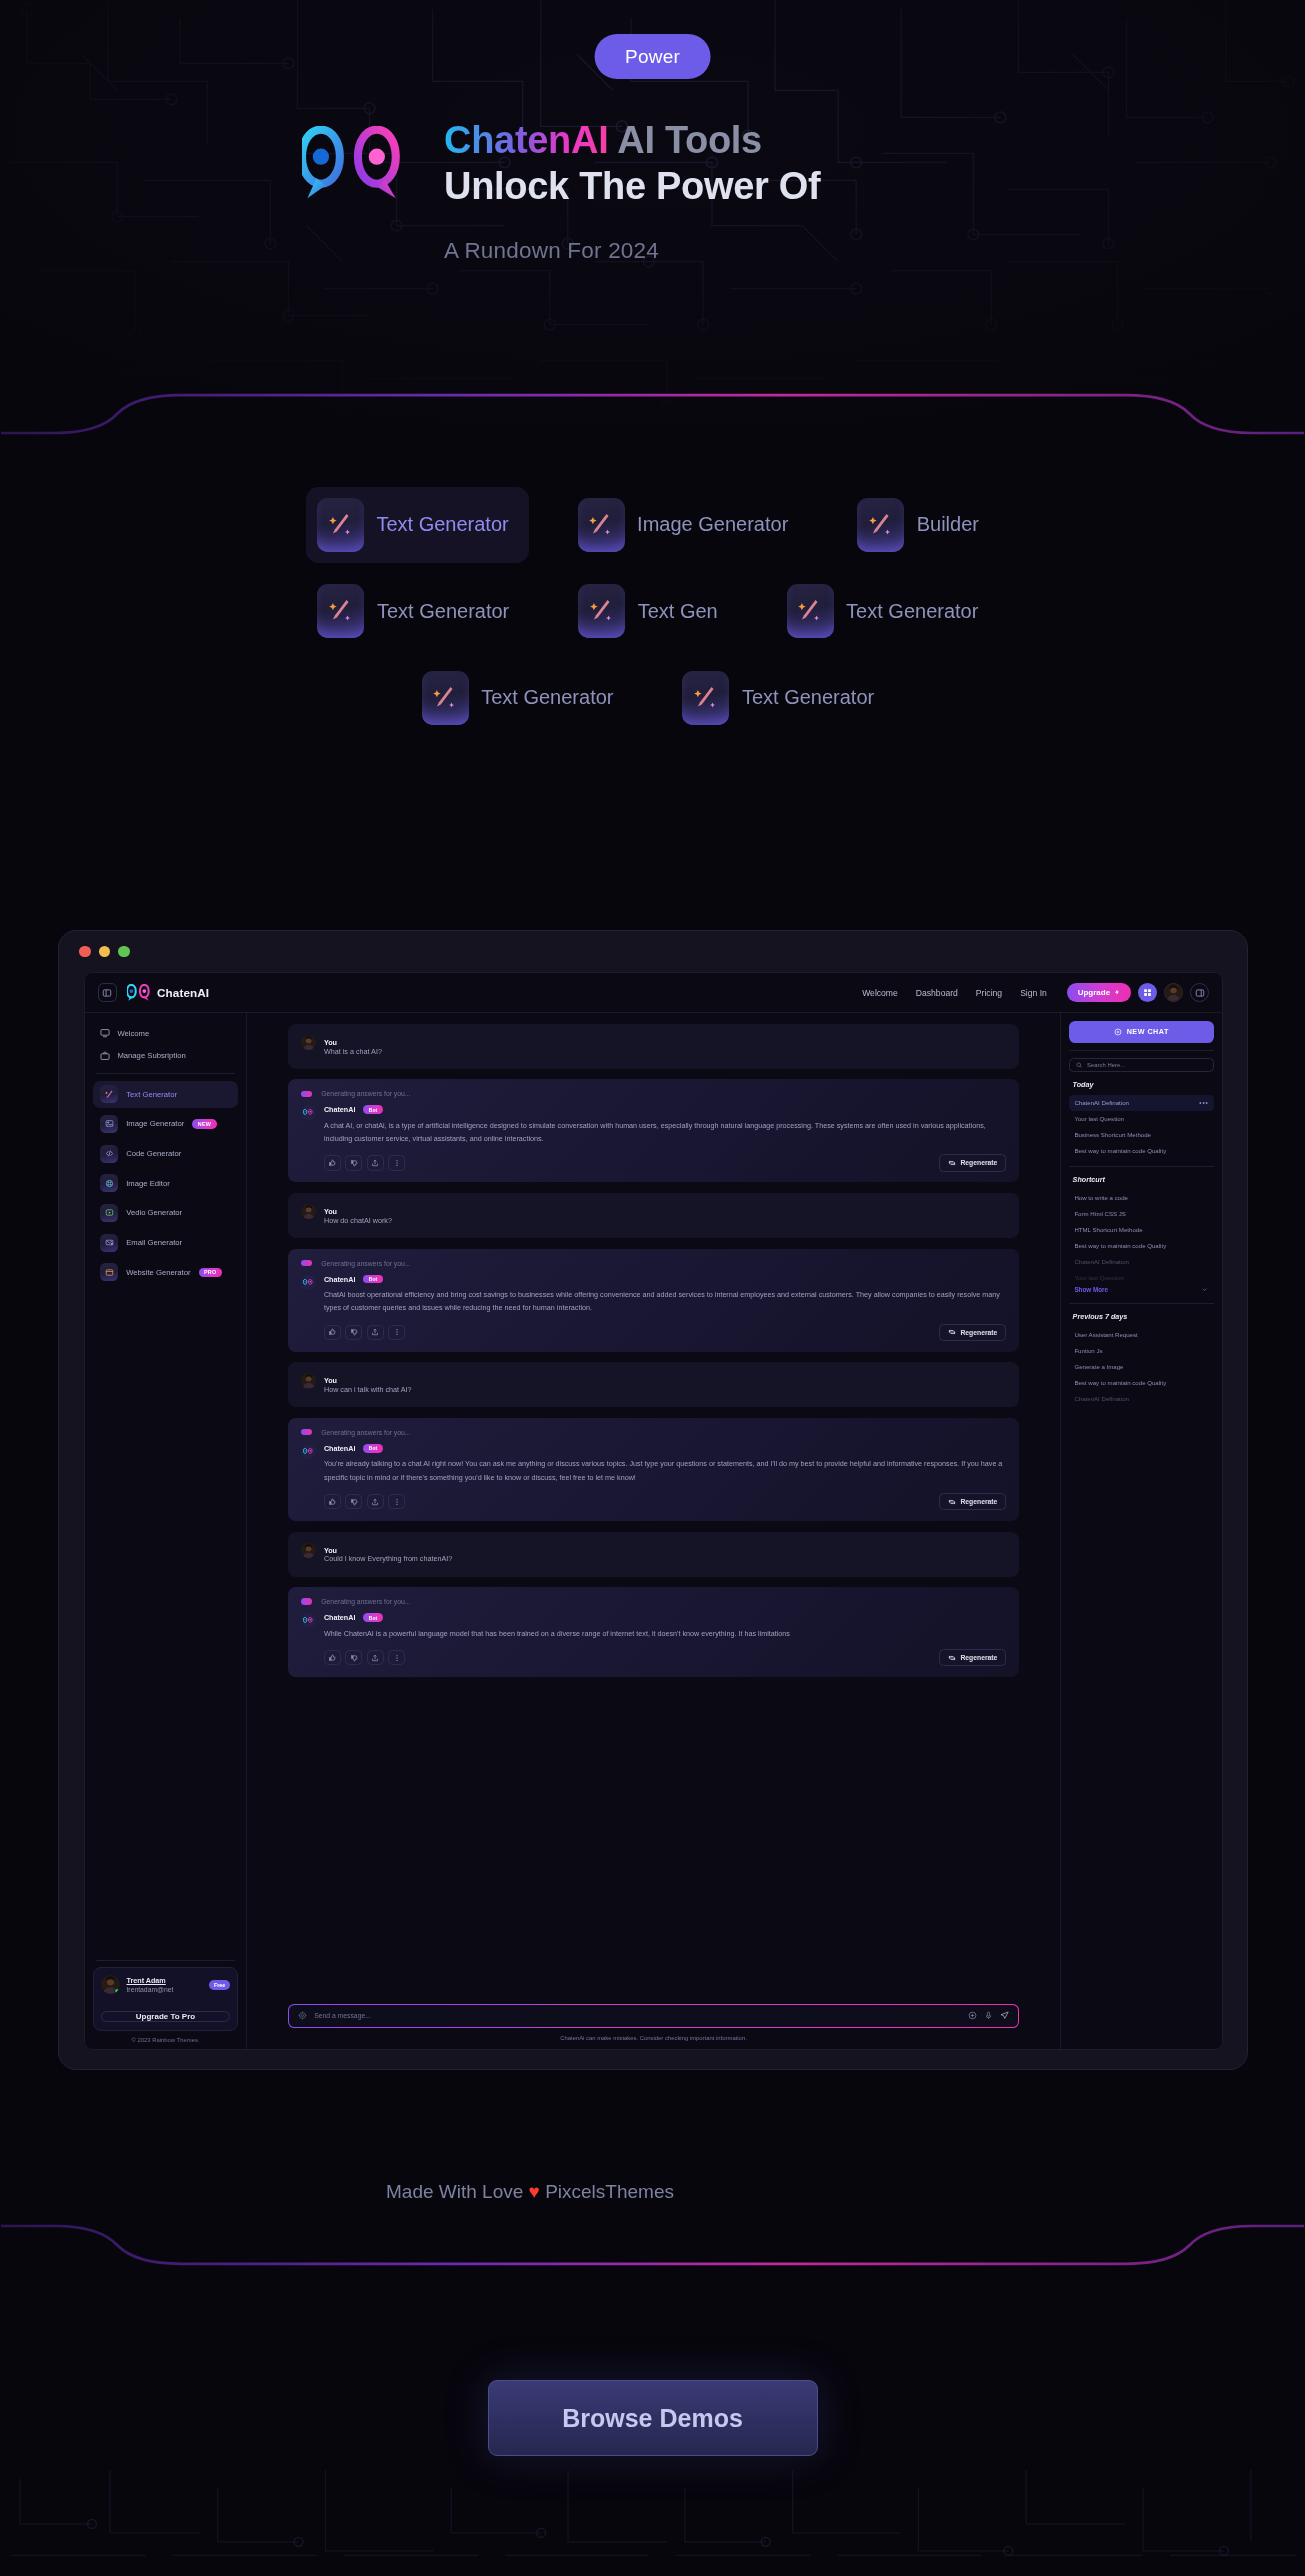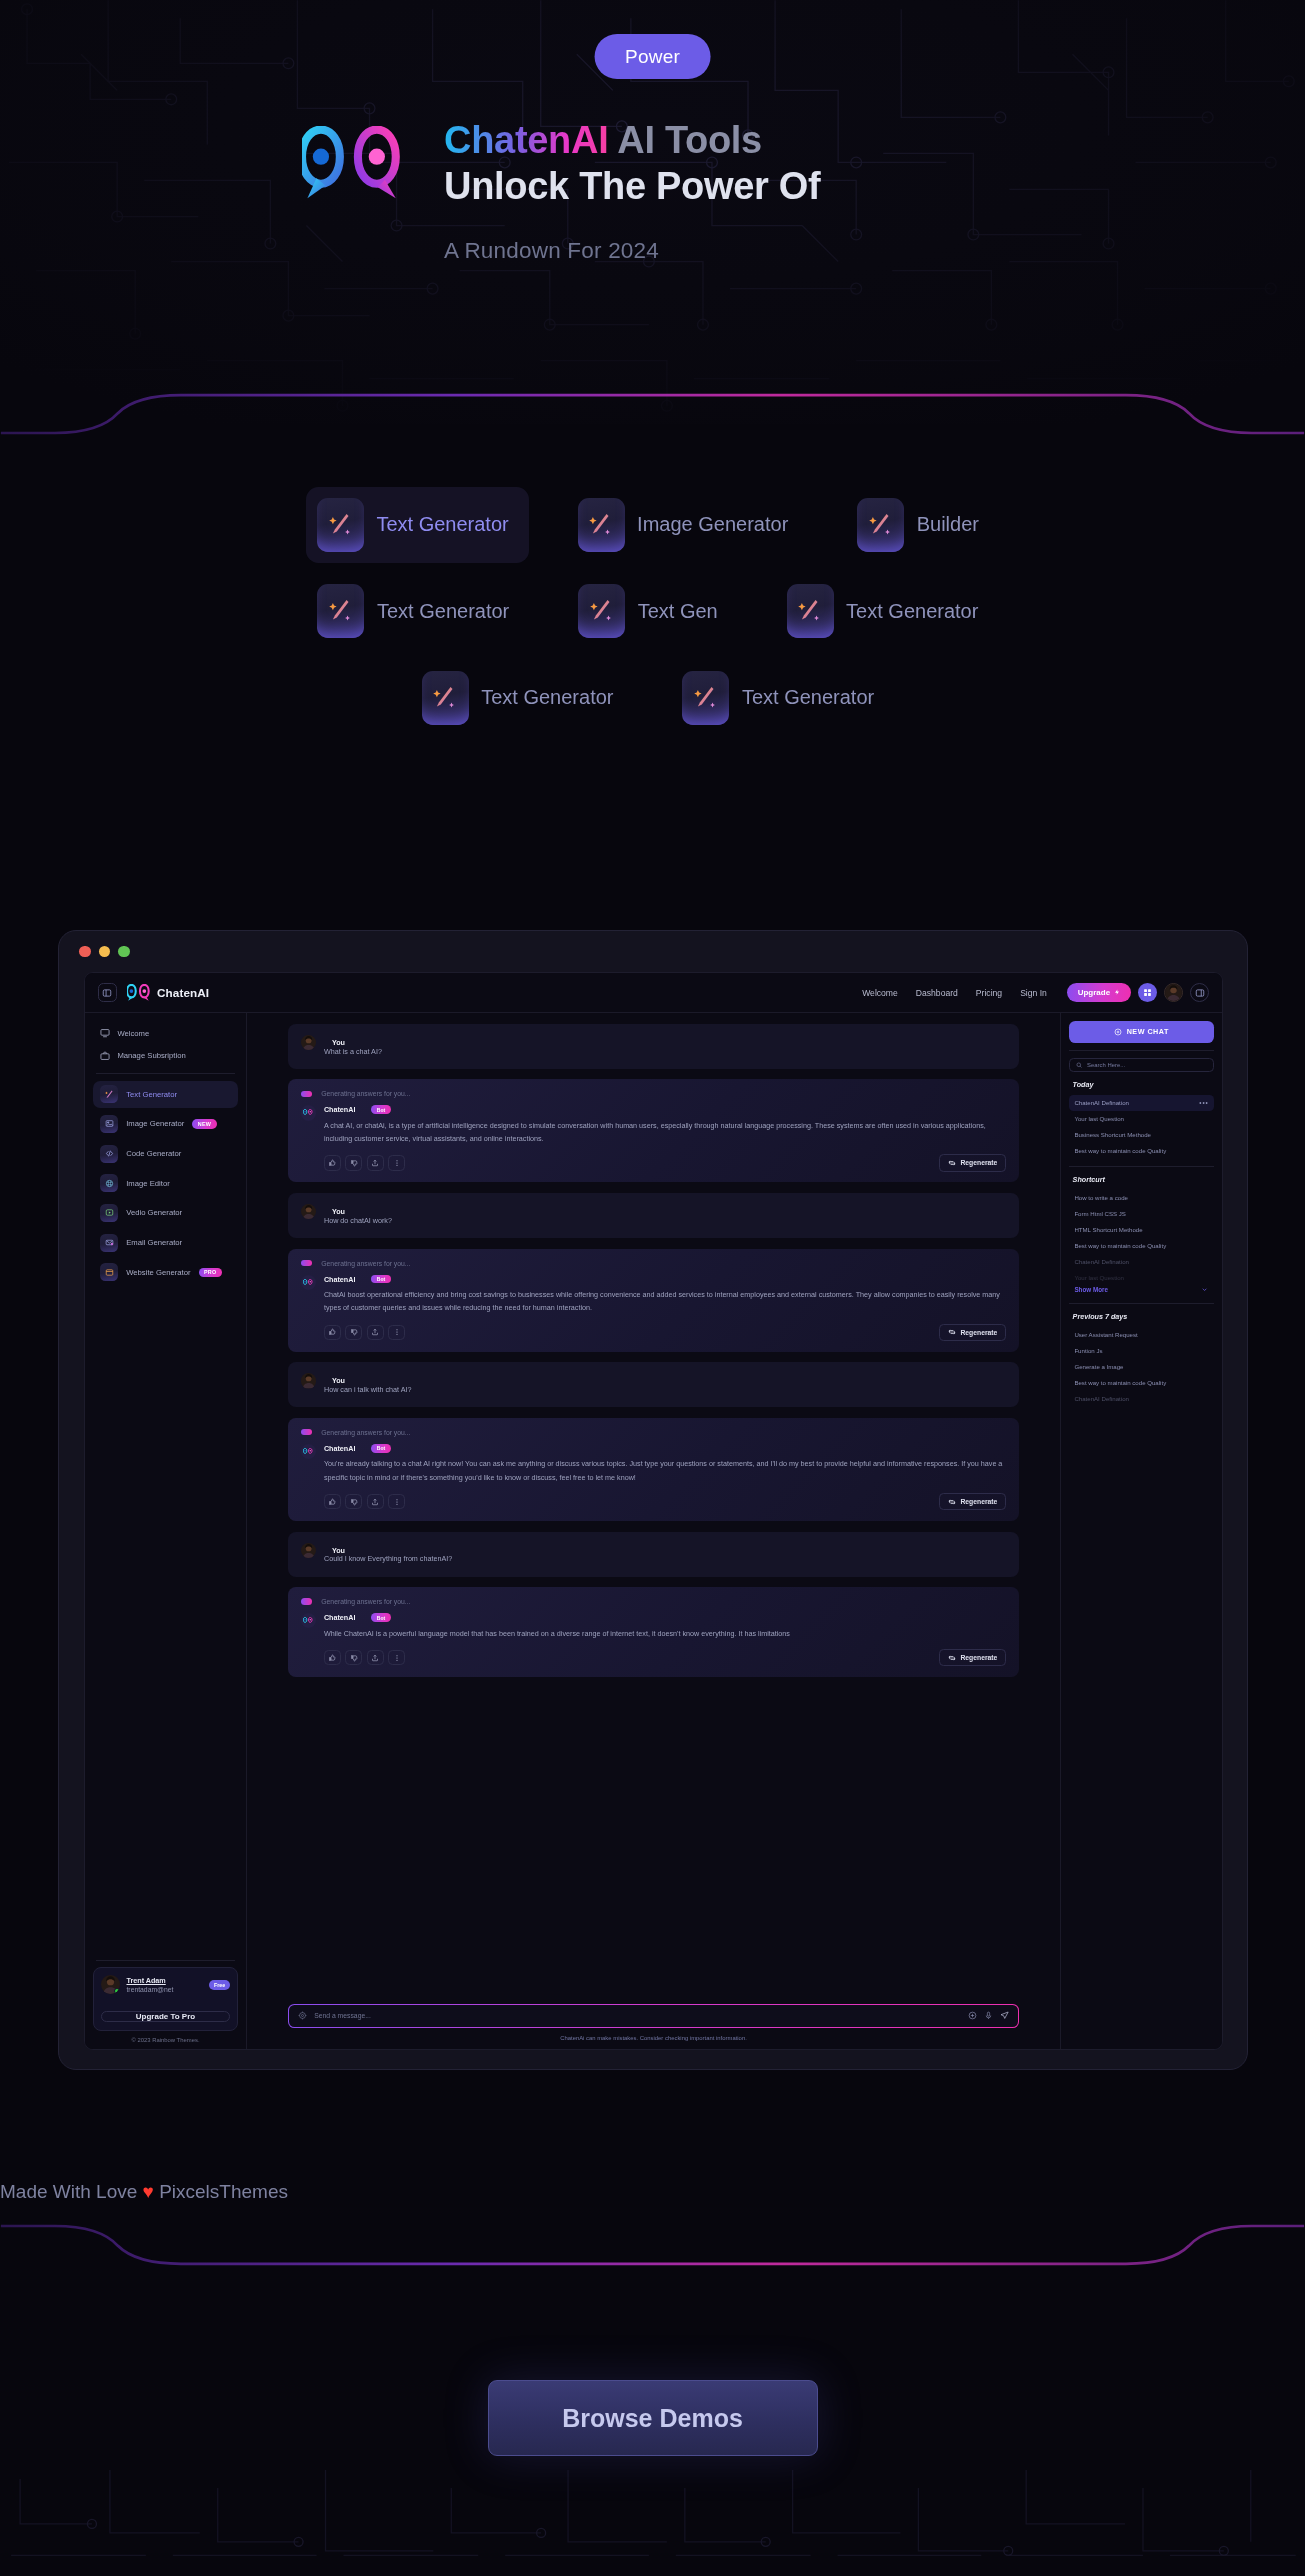--- a/index.html
+++ b/index.html
@@ -173,21 +173,21 @@
     padding: 0 0;
   }
   .copyright { text-align: center; font-size: 5.9px; color: #6a6e88; margin-top: 6.3px; }
 
   
   .chat-col { flex: 1; display: flex; flex-direction: column; background: #0b0a14; min-width: 0; }
   .chat-scroll { flex: 1; padding: 10.8px 41px 0 41px; overflow: hidden; }
   .msg { border-radius: 8px; padding: 10.8px 12.6px; margin-bottom: 10.8px; }
   .msg.user { background: #151427; }
   .msg.bot { background: linear-gradient(135deg,#201d3d 0%,#181631 55%,#141227 100%); }
-  .msg-head { display: flex; align-items: center; gap: 16px; }
+  .msg-head { display: flex; align-items: center; gap: 8px; }
   .msg-av { width: 15.3px; height: 15.3px; border-radius: 50%; overflow: hidden; flex: none; }
   .msg-av.bot {
     background: #241f44; display: flex; align-items: center; justify-content: center;
   }
   .msg-av.bot svg { width: 10px; height: 7.2px; }
   .msg-name { font-size: 7.2px; font-weight: bold; color: #f0f1f8; }
   .msg-tag {
     font-size: 5px; font-weight: bold; color: #fff; padding: 1.4px 5.4px; border-radius: 6.3px;
     background: linear-gradient(95deg,#8b4df0 0%,#d43bd0 55%,#ee2fb0 100%);
   }
@@ -250,21 +250,21 @@
   .rs-dots { margin-left: auto; color: #8b8fb2; letter-spacing: 0.9px; font-size: 6.3px; }
   .fade-1 { opacity: .5; } .fade-2 { opacity: .28; }
   .showmore {
     display: flex; align-items: center; font-size: 6.3px; font-weight: bold;
     color: #6c5ce7; padding: 2.7px 5.4px; margin-top: -1.8px;
   }
   .showmore svg { margin-left: auto; width: 7.2px; height: 7.2px; }
 
   
   .made {
-    position: absolute; left: 0; top: 2181px; width: 1060px; text-align: left;
+    position: absolute; left: 0; top: 2181px; width: 1060px; text-align: center;
     font-size: 19px; color: #7e82a0;
   }
   .made .heart { color: #ff3b30; }
   .divider-wrap-2 { position: absolute; left: 0; top: 2217px; width: 1305px; height: 99px; }
   .browse {
     position: absolute; left: 50%; transform: translateX(-50%); top: 2380px;
     width: 330px; height: 76px; border-radius: 9px;
     background: linear-gradient(180deg,#3a3b74 0%,#2e2f60 55%,#272850 100%);
     border: 0.9px solid #4b4c8f;
     display: flex; align-items: center; justify-content: center;

